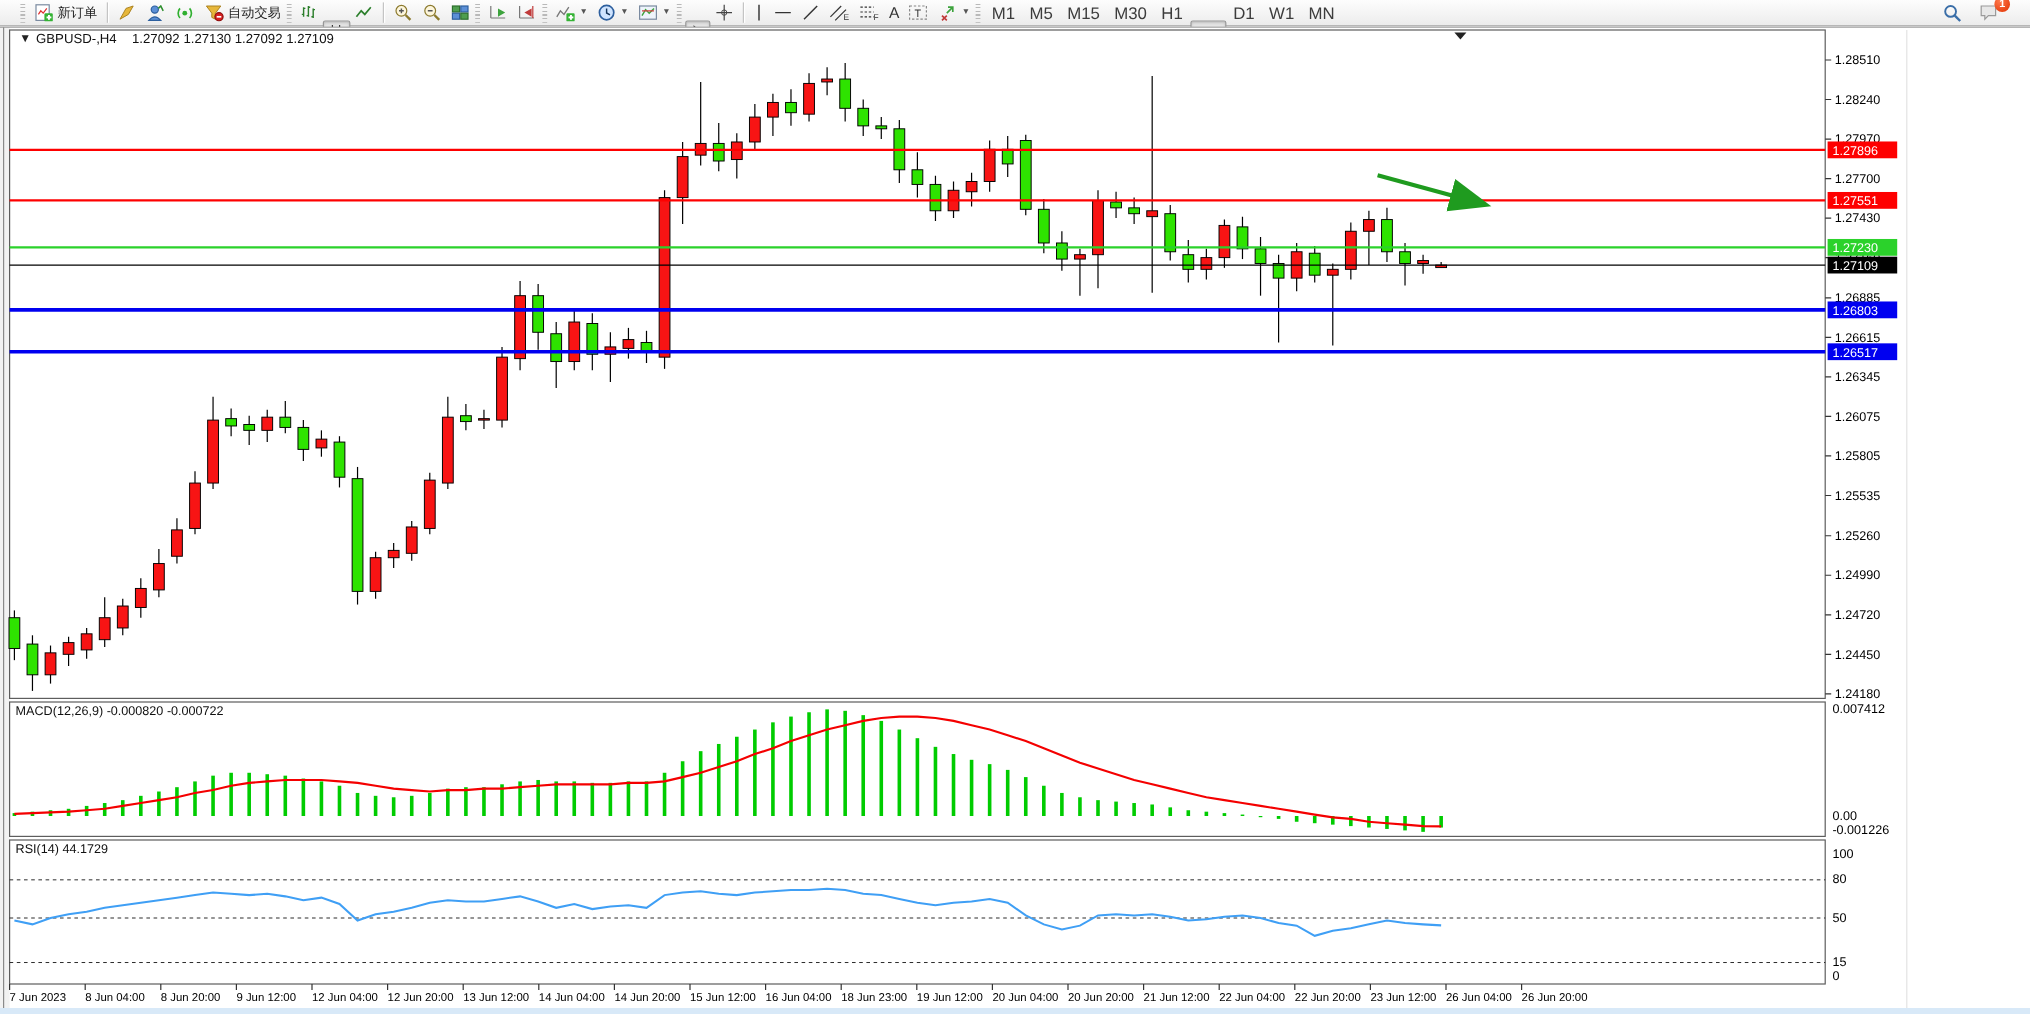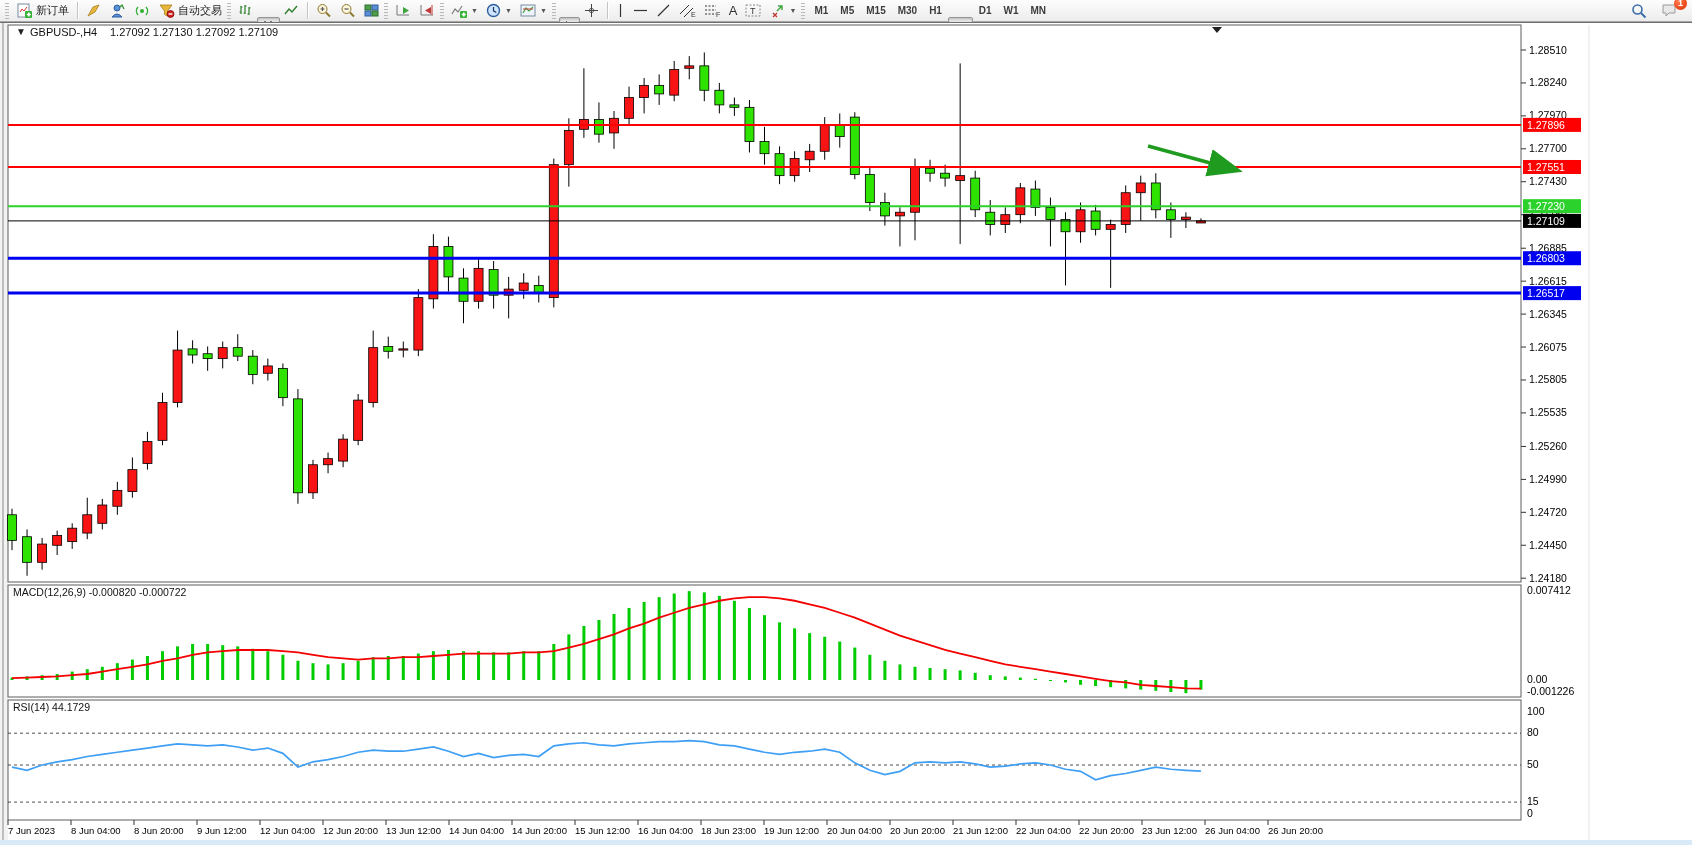--- a/index.html
+++ b/index.html
@@ -1,29 +1,29 @@
 <!DOCTYPE html>
 <html><head>
 <meta charset="utf-8">
 <style>
   html,body{margin:0;padding:0;background:#eee;}
   #app{position:relative;width:1692px;height:845px;background:#fff;overflow:hidden;
        font-family:"Liberation Sans",sans-serif;}
   #toolbar{position:absolute;top:0;left:0;width:1692px;height:22px;box-sizing:border-box;
        display:flex;align-items:center;background:linear-gradient(#fdfdfd,#ececec);
-       border-bottom:1px solid #a6a6a6;padding:0 4px;}
+       border-bottom:1px solid #a6a6a6;padding:0 16px;}
   .handle{width:4px;height:16px;margin:0 3px 0 1px;
        background:repeating-linear-gradient(180deg,#b9b9b9 0 1px,transparent 1px 3px);}
   .sep{width:1px;height:17px;background:#c4c4c4;box-shadow:1px 0 0 #fff;margin:0 4px;}
   .tbtn{display:flex;align-items:center;gap:3px;height:20px;padding:0 3px;border:1px solid transparent;
        border-radius:2px;font-size:11px;color:#1d1d1d;white-space:nowrap;cursor:default;}
   .tbtn.active{background:#e3e3e3;border-color:#969696;box-shadow:inset 0 1px 2px rgba(0,0,0,.18);margin-top:34px;}
   .glyph{font-size:12px;line-height:14px;color:#333;}
   .caret{font-size:7px;color:#555;margin-left:1px;}
-  .tf{font-size:10px;font-weight:bold;color:#3c3c3c;padding:2px 5px;height:16px;line-height:12px;}
+  .tf{font-size:14px;font-weight:normal;color:#3c3c3c;padding:2px 5px;height:16px;line-height:12px;}
   #tb-right{margin-left:auto;display:flex;align-items:center;gap:6px;padding-right:6px;}
   .badge{position:absolute;top:-4px;right:-6px;width:13px;height:13px;border-radius:50%;
        background:radial-gradient(circle at 35% 30%,#ff7a4d,#e03000);color:#fff;font-size:9px;
        font-weight:bold;text-align:center;line-height:13px;}
   #chart-svg{position:absolute;top:22px;left:0;}
   svg text{font-family:"Liberation Sans",sans-serif;}
 </style>
 </head>
 <body>
 

